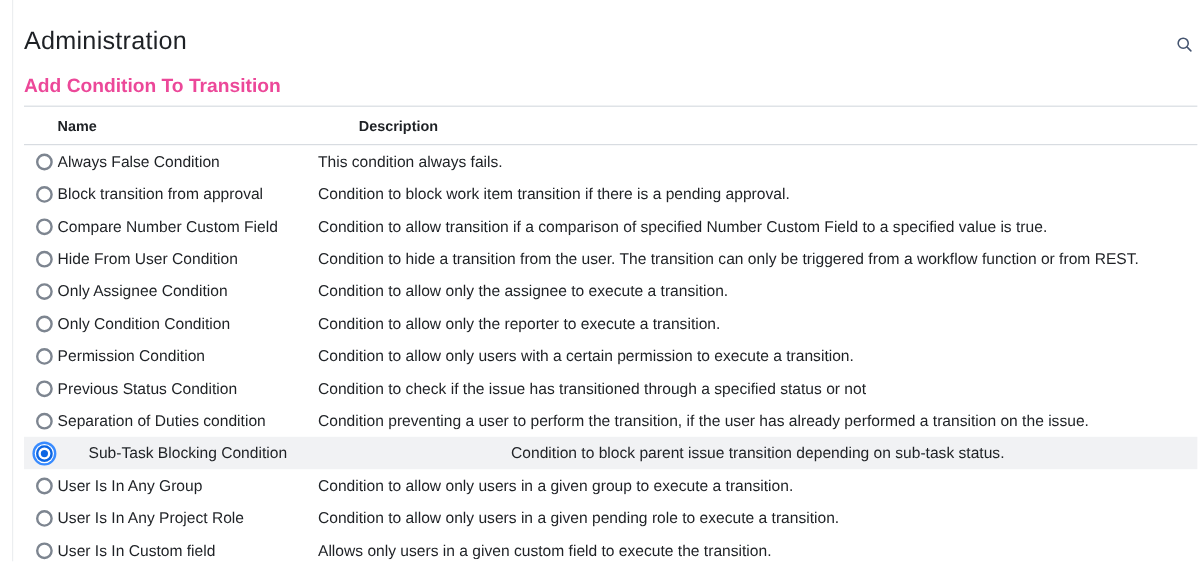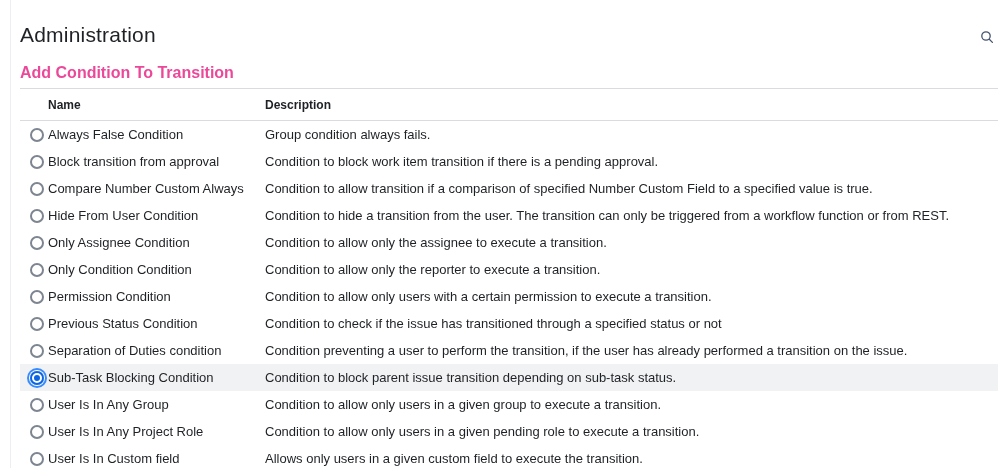--- a/index.html
+++ b/index.html
@@ -50,29 +50,29 @@
   }
   .table-header {
     display: flex;
     align-items: center;
     height: 32px;
     border-bottom: 1px solid #d8dce1;
     font-size: 12px;
     font-weight: 700;
     color: #1e2125;
   }
-  .col-name-header { margin-left: 28px; width: 217px; flex: none; }
+  .col-name-header { margin-left: 28px; width: 251px; flex: none; }
   .col-desc-header { flex: 1; }
   .row {
     display: flex;
     align-items: center;
     height: 27px;
     cursor: pointer;
   }
-  .row.selected { background: #f1f2f4; }
+  .row.selected { background: #f1f2f4; text-align: center; }
   .radio {
     flex: none;
     width: 14px; height: 14px;
     margin-left: 10px;
     margin-right: 4px;
     border-radius: 50%;
     border: 2px solid #7d8590;
     background: #ffffff;
   }
   .row.selected .radio {
@@ -118,32 +118,32 @@
 
   <div class="table">
     <div class="table-header">
       <span class="col-name-header">Name</span>
       <span class="col-desc-header">Description</span>
     </div>
     <div id="rows">
   <div class="row">
     <span class="radio"></span>
     <span class="cell-name">Always False Condition</span>
-    <span class="cell-desc">Group condition always fails.</span>
+    <span class="cell-desc">This condition always fails.</span>
   </div>
 
   <div class="row">
     <span class="radio"></span>
     <span class="cell-name">Block transition from approval</span>
     <span class="cell-desc">Condition to block work item transition if there is a pending approval.</span>
   </div>
 
   <div class="row">
     <span class="radio"></span>
-    <span class="cell-name">Compare Number Custom Always</span>
+    <span class="cell-name">Compare Number Custom Field</span>
     <span class="cell-desc">Condition to allow transition if a comparison of specified Number Custom Field to a specified value is true.</span>
   </div>
 
   <div class="row">
     <span class="radio"></span>
     <span class="cell-name">Hide From User Condition</span>
     <span class="cell-desc">Condition to hide a transition from the user. The transition can only be triggered from a workflow function or from REST.</span>
   </div>
 
   <div class="row">

